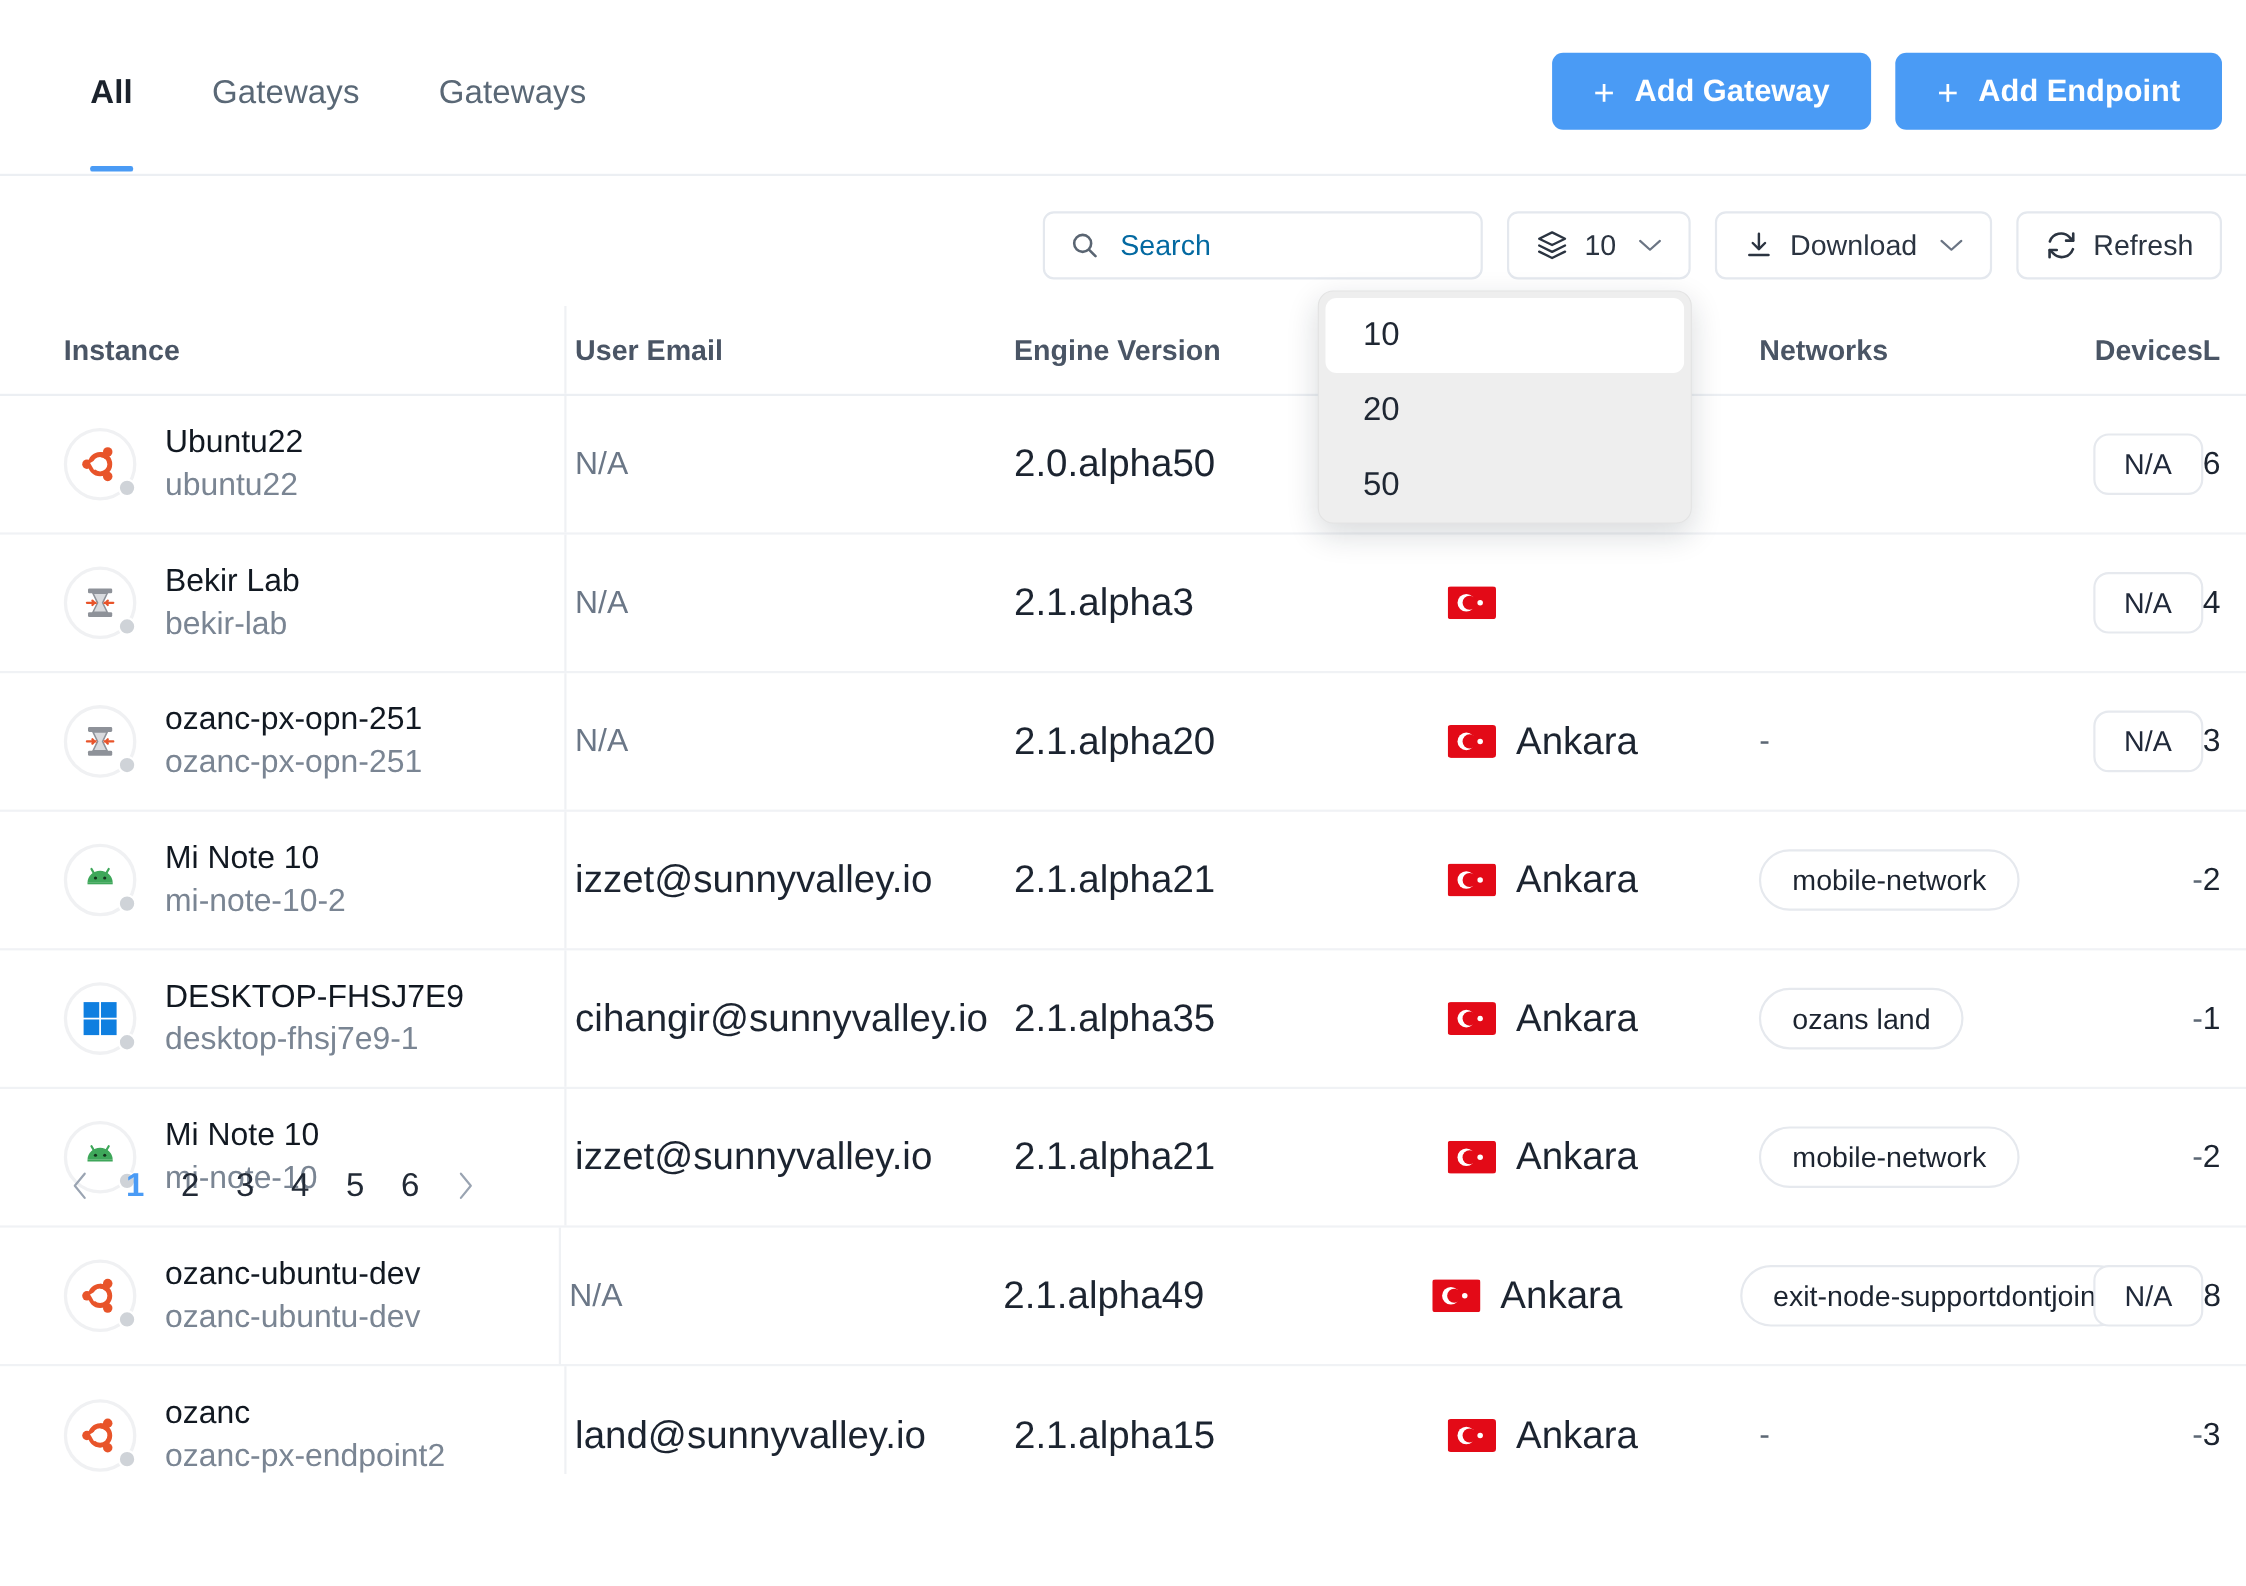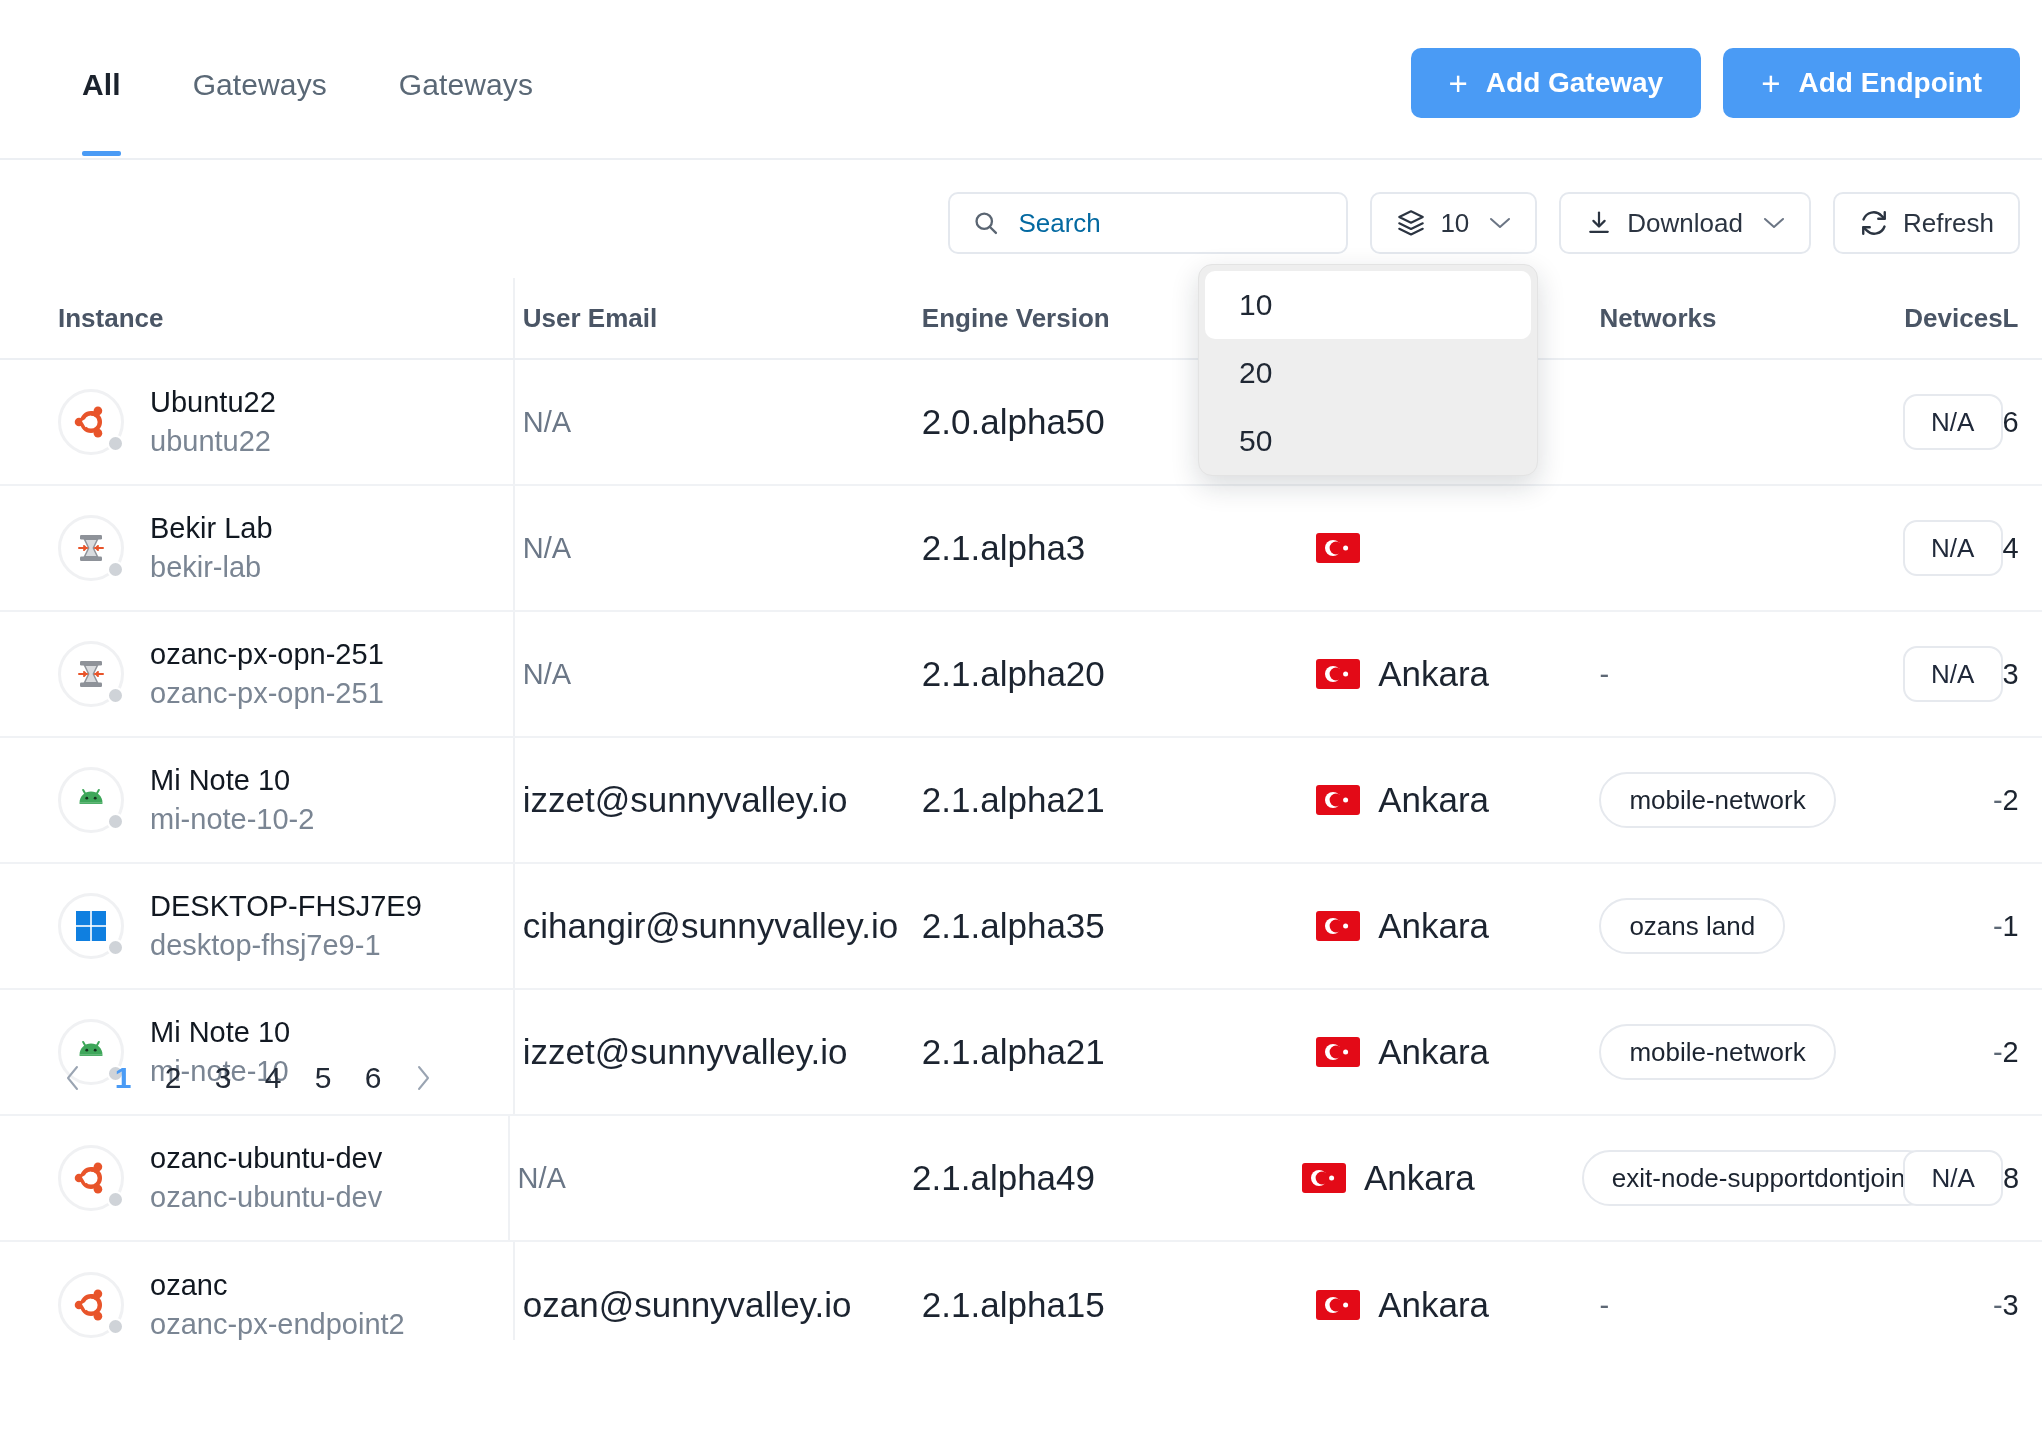--- a/index.html
+++ b/index.html
@@ -576,21 +576,21 @@
       </g>
                 </svg>
                 <span class="dot"></span>
       </span>
       <span class="inst-txt">
         <span class="inst-name">ozanc</span>
         <span class="inst-sub">ozanc-px-endpoint2</span>
       </span>
     </div>
     <div class="c-email">
-      <span class="cell-txt">ozan@sunnyvalley.io</span>
+      <span class="cell-txt">land@sunnyvalley.io</span>
     </div>
     <div class="c-engine">
       <span class="cell-txt">2.1.alpha15</span>
     </div>
     <div class="c-loc">
               <span class="flag">
                 <svg width="44" height="30" viewBox="0 0 44 30">
       <rect width="44" height="30" fill="#e30a17"></rect>
       <circle cx="17" cy="15" r="8" fill="#fff"></circle>
       <circle cx="20" cy="15" r="6.4" fill="#e30a17"></circle>

